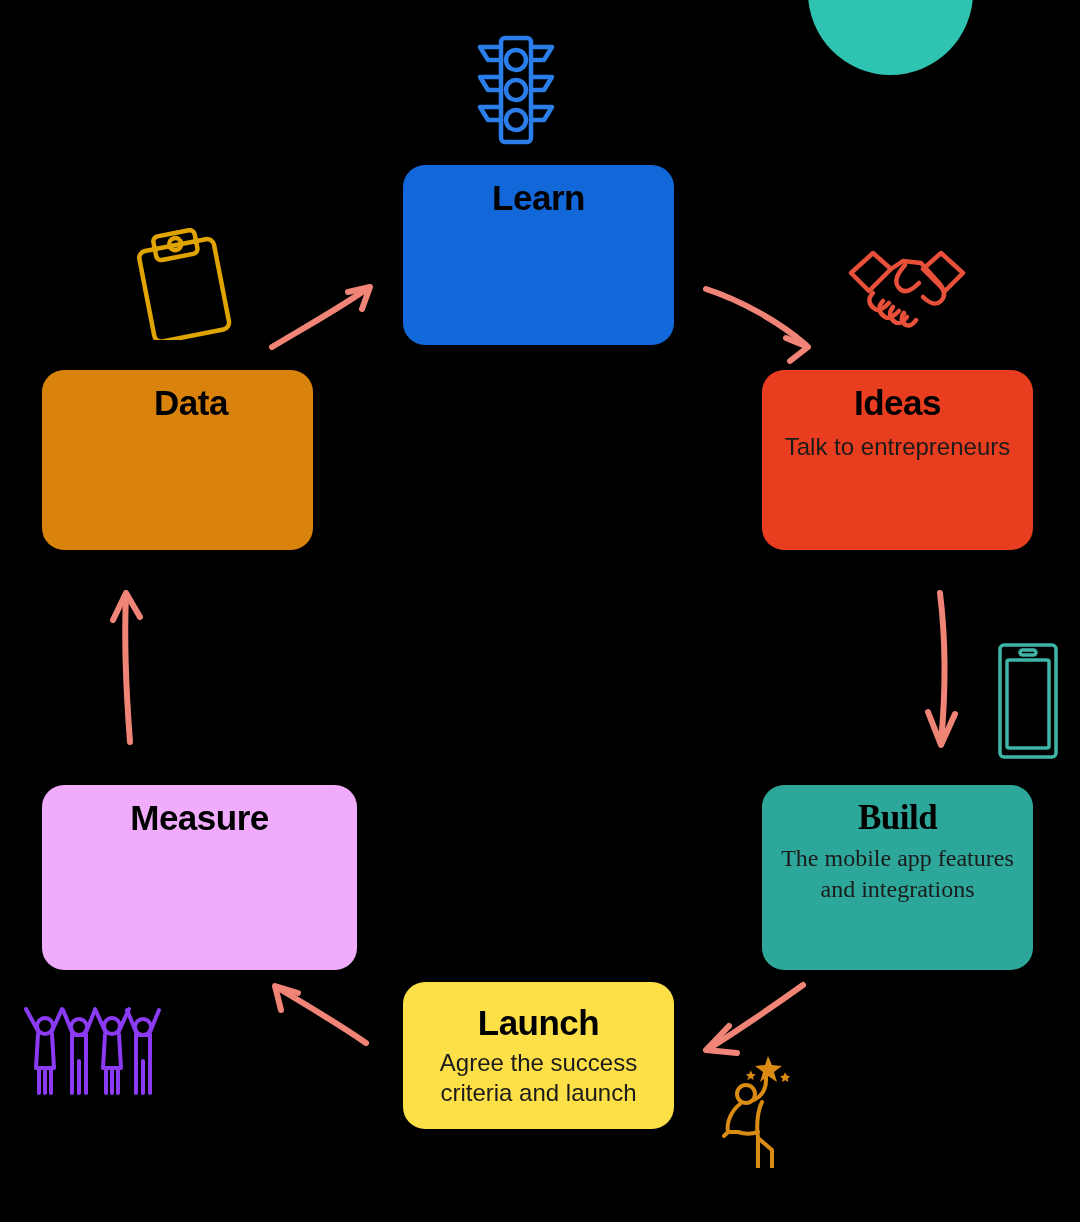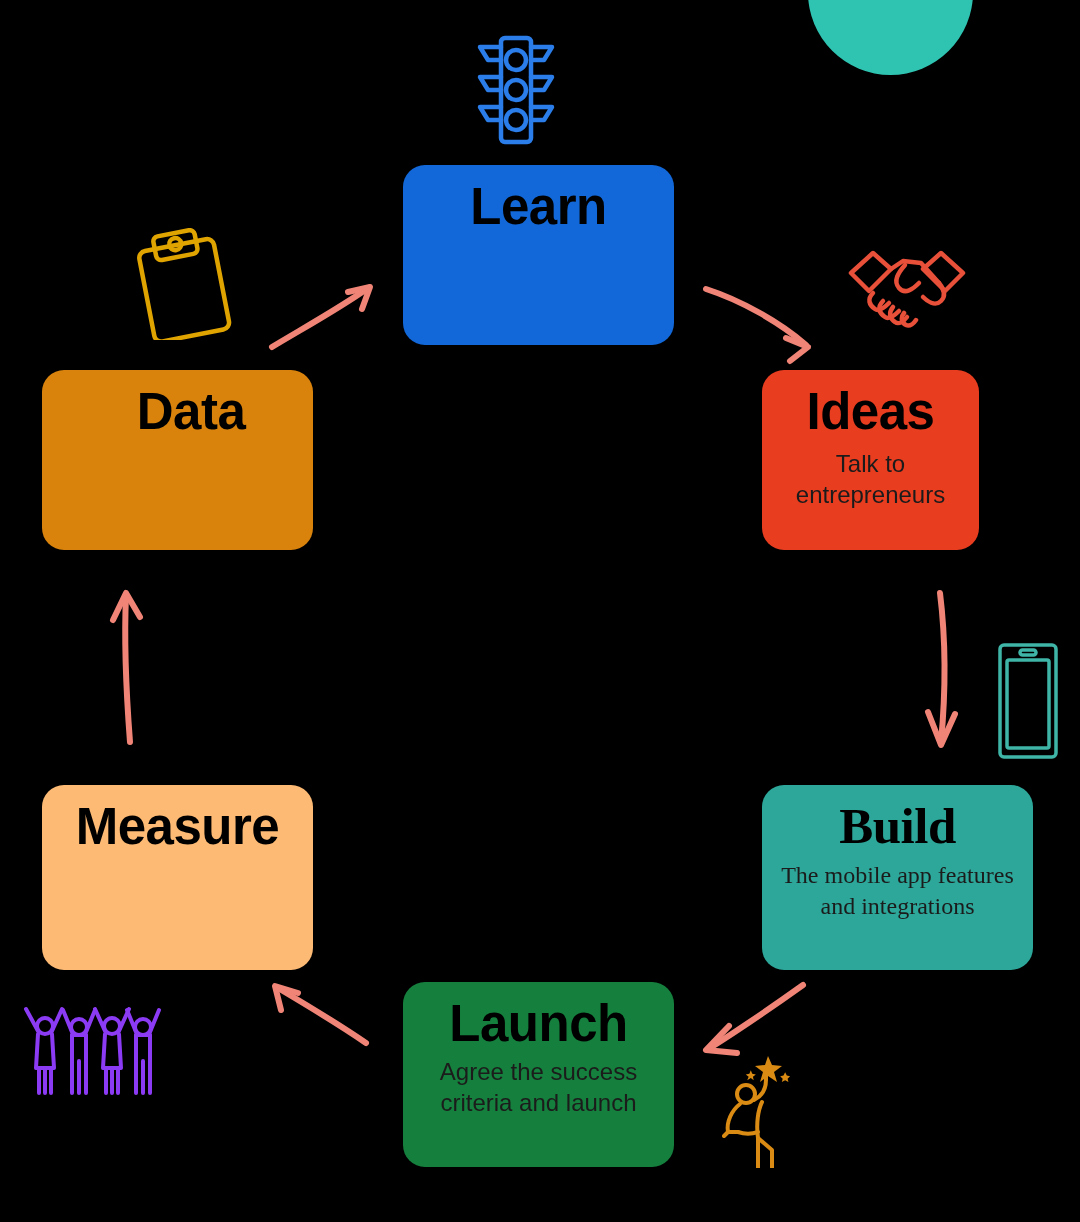--- a/index.html
+++ b/index.html
@@ -29,40 +29,40 @@
     box-sizing: border-box;
     display: flex;
     flex-direction: column;
     align-items: center;
     justify-content: flex-start;
     padding: 14px 10px 12px;
     text-align: center;
   }
   .node-title {
     font-weight: bold;
-    font-size: 51px;
+    font-size: 35px;
     line-height: 1.08;
     color: #000000;
     letter-spacing: -0.5px;
     margin: 0 0 8px 0;
     white-space: nowrap;
   }
   .node-desc {
     font-size: 24px;
     line-height: 1.28;
     color: #1b1b1b;
     margin: 0;
     max-width: 100%;
   }
 
   #node-learn   { left: 403px; top: 165px;  width: 271px; height: 180px; background: #1268d8; }
-  #node-ideas   { left: 762px; top: 370px;  width: 217px; height: 180px; background: #e93d20; }
+  #node-ideas   { left: 762px; top: 370px;  width: 271px; height: 180px; background: #e93d20; }
   #node-build   { left: 762px; top: 785px;  width: 271px; height: 185px; background: #2ca79a; font-family: Liberation Serif, serif; }
-  #node-launch  { left: 403px; top: 982px;  width: 271px; height: 185px; background: #15803d; }
-  #node-measure { left: 42px;  top: 785px;  width: 271px; height: 185px; background: #fdba74; }
+  #node-launch  { left: 403px; top: 982px;  width: 271px; height: 147px; background: #fde047; justify-content: center; }
+  #node-measure { left: 42px;  top: 785px;  width: 315px; height: 185px; background: #f0abfc; }
   #node-data    { left: 42px;  top: 370px;  width: 271px; height: 180px; background: #d9830d; padding-left: 37px; }
 
   #node-learn  .node-title,
   #node-ideas  .node-title { margin-bottom: 10px; }
   #node-build  .node-title,
   #node-launch .node-title,
   #node-measure .node-title { margin-bottom: 6px; }
 
   
   #arrow-layer, #icon-layer, #deco-layer {

